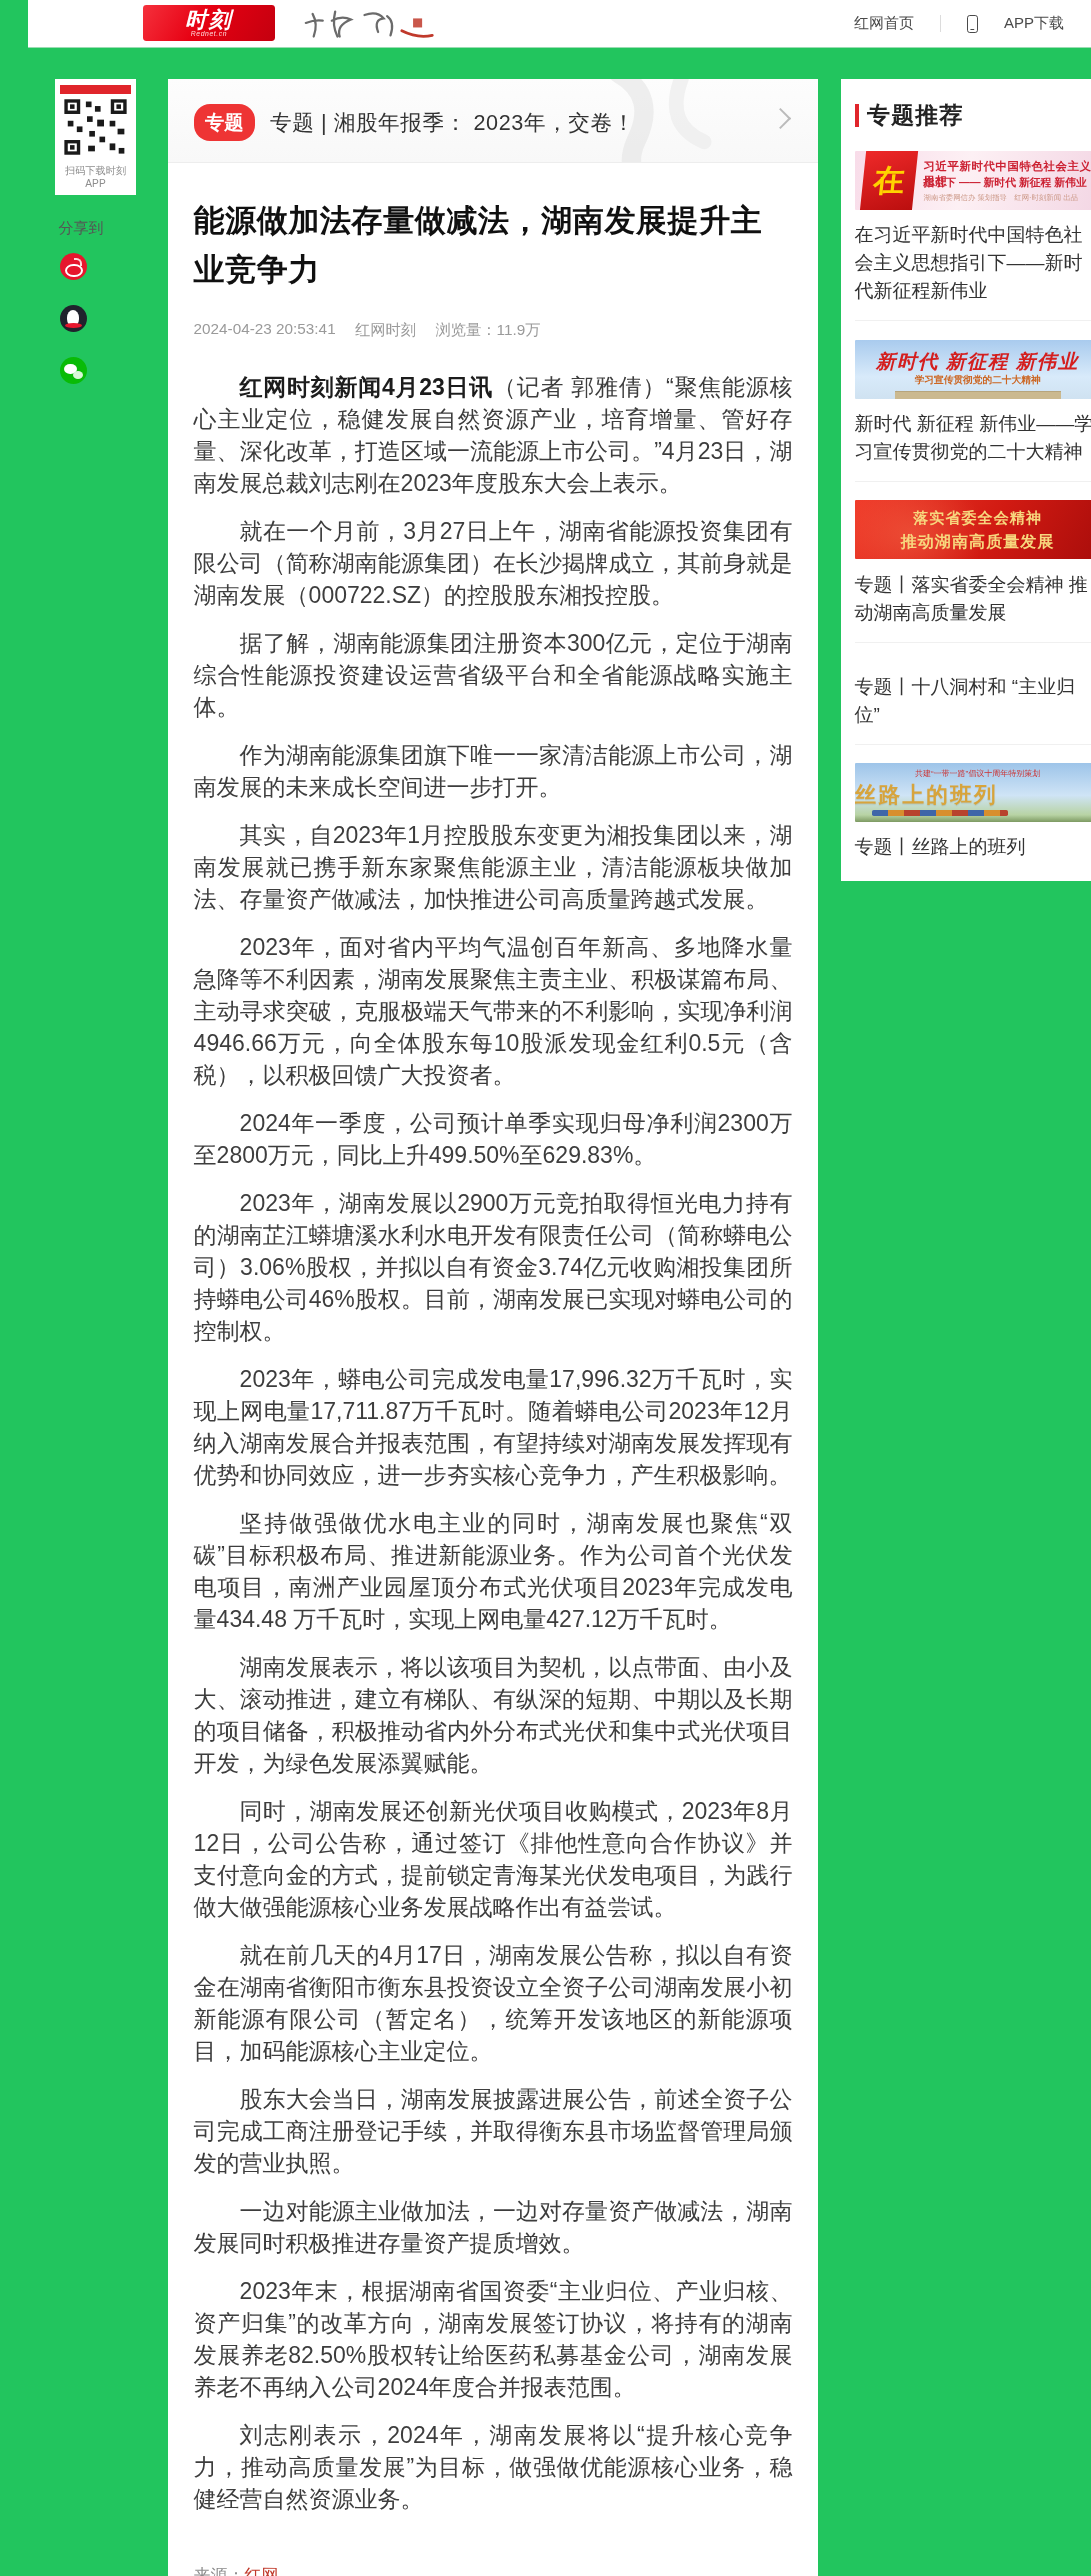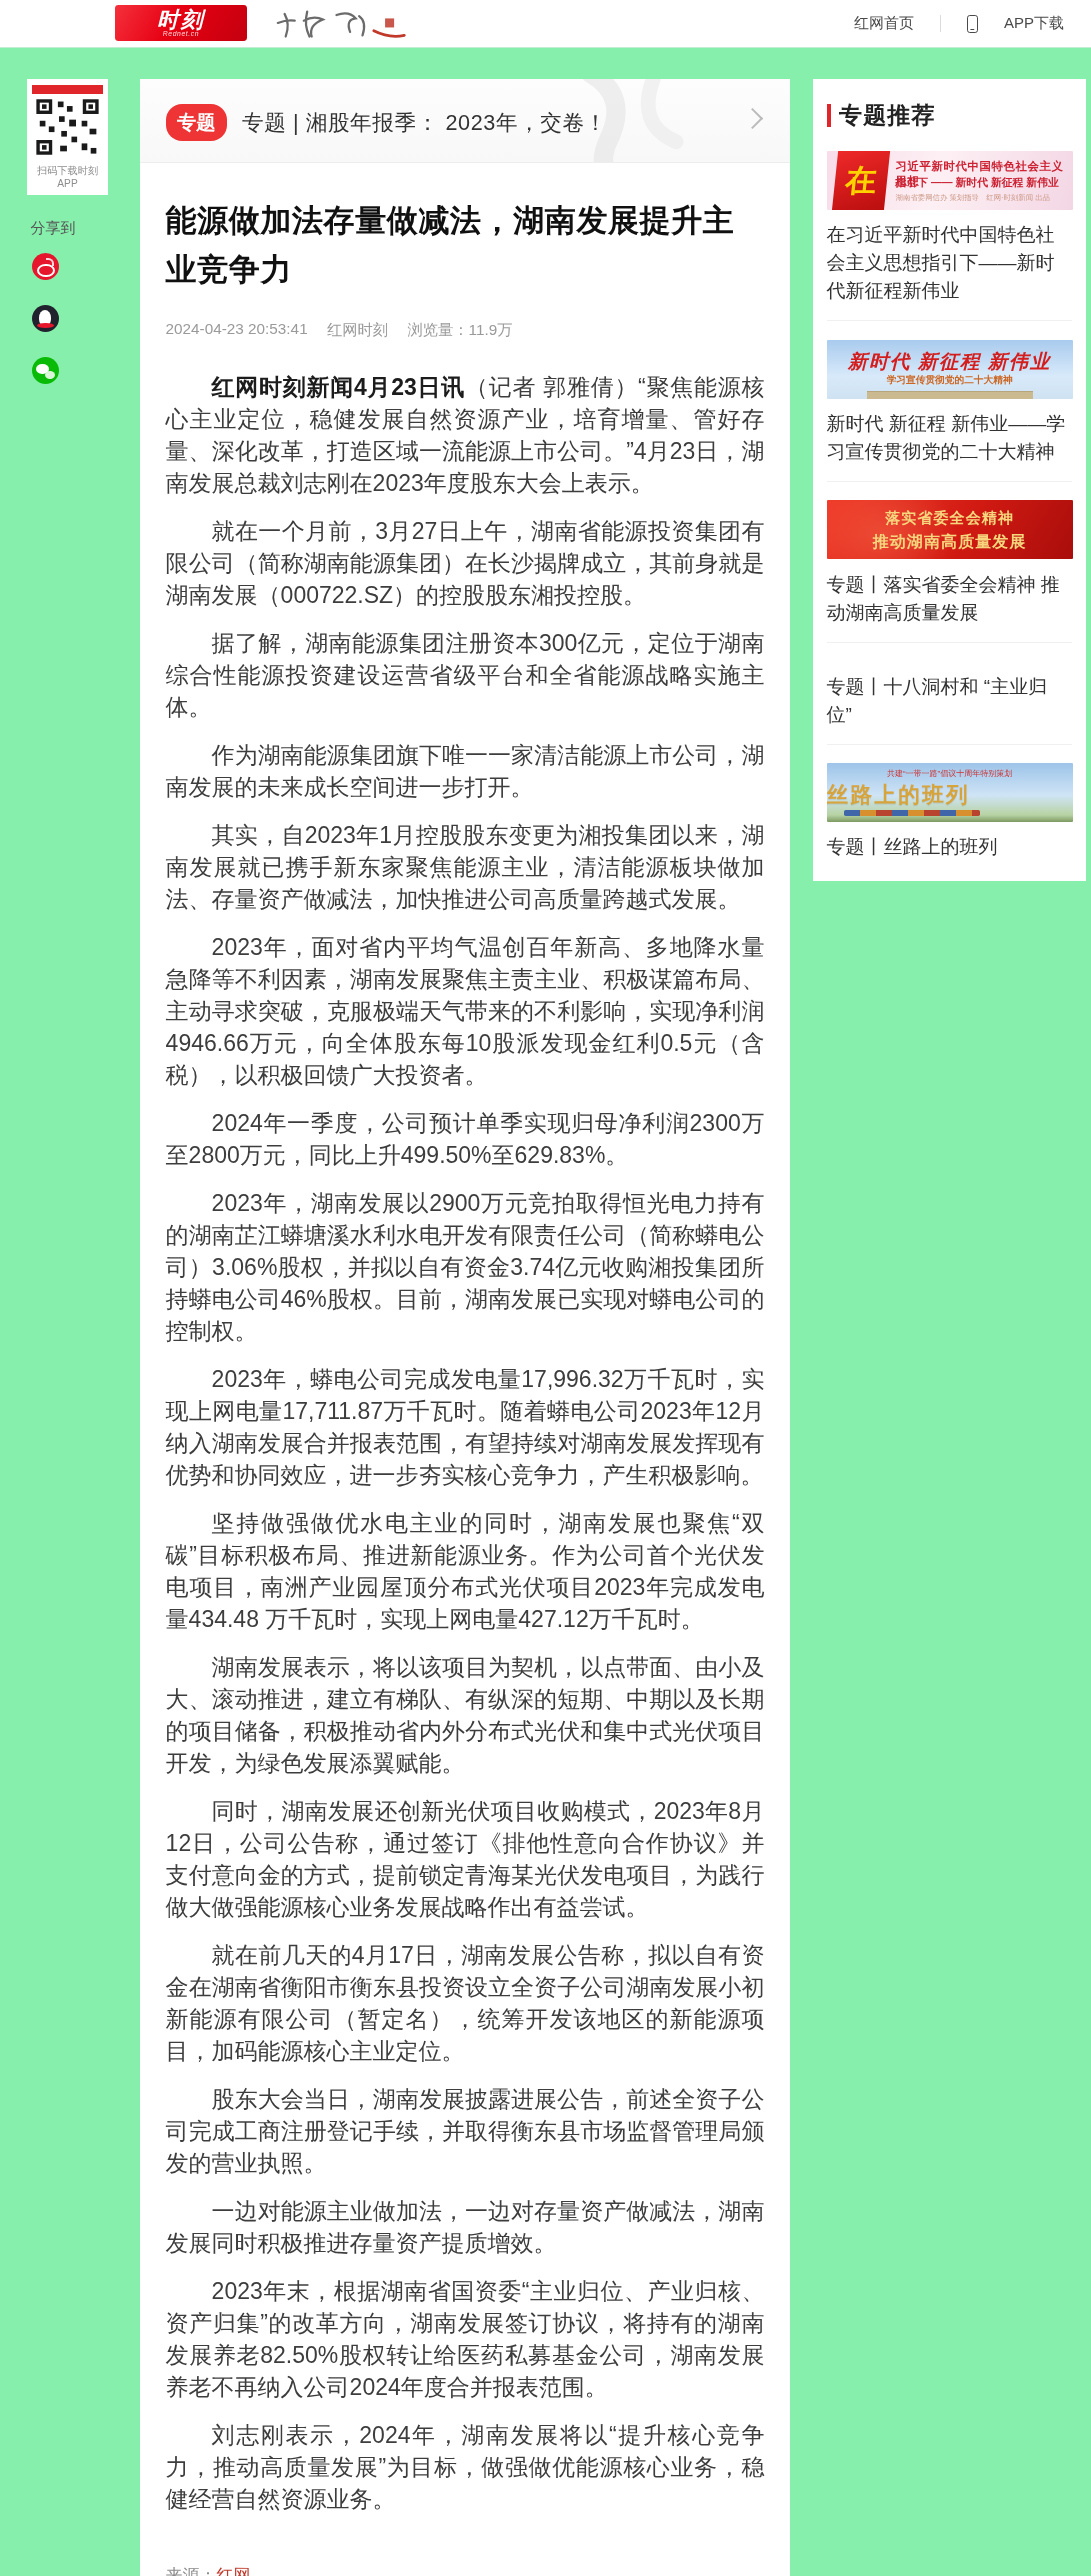--- a/index.html
+++ b/index.html
@@ -1,18 +1,18 @@
 <!DOCTYPE html>
 <html style="font-size:9px"><head>
 <meta charset="utf-8">
 <style>
   * { margin:0; padding:0; box-sizing:border-box; }
   html,body { background:#f4f5f6; }
   body { font-family:"Liberation Sans","DejaVu Sans",sans-serif; color:#3f3f3f; }
-  .page { width:1091px; height:2576px; overflow:hidden; background:#86efac; position:relative; }
+  .page { width:1091px; height:2576px; overflow:hidden; background:#22c55e; position:relative;padding-left:28px; }
 
   
   header.site { height:47px; background:#fff; position:relative; box-shadow:0 0.6px 0 #ececec; }
   .logo { position:absolute; left:115px; top:5.1px; width:132px; height:36px;
           background:linear-gradient(120deg,#f5303c 0%,#e60012 45%,#c4000f 100%);
           border-radius:3.4px; display:flex; flex-direction:column; align-items:center; justify-content:center; cursor:pointer; }
   .logo-main { color:#fff; font-weight:bold; font-style:italic; font-size:21.6px; letter-spacing:2.3px; line-height:21.6px; }
   .logo-sub { color:#ffd9db; font-size:6.8px; font-style:italic; letter-spacing:0.6px; }
   .calligraphy { position:absolute; left:274px; top:5.7px; }
   .top-nav { position:absolute; right:27px; top:0; height:47px; display:flex; align-items:center; gap:26px; font-size:15px; color:#4a4a4a; }

